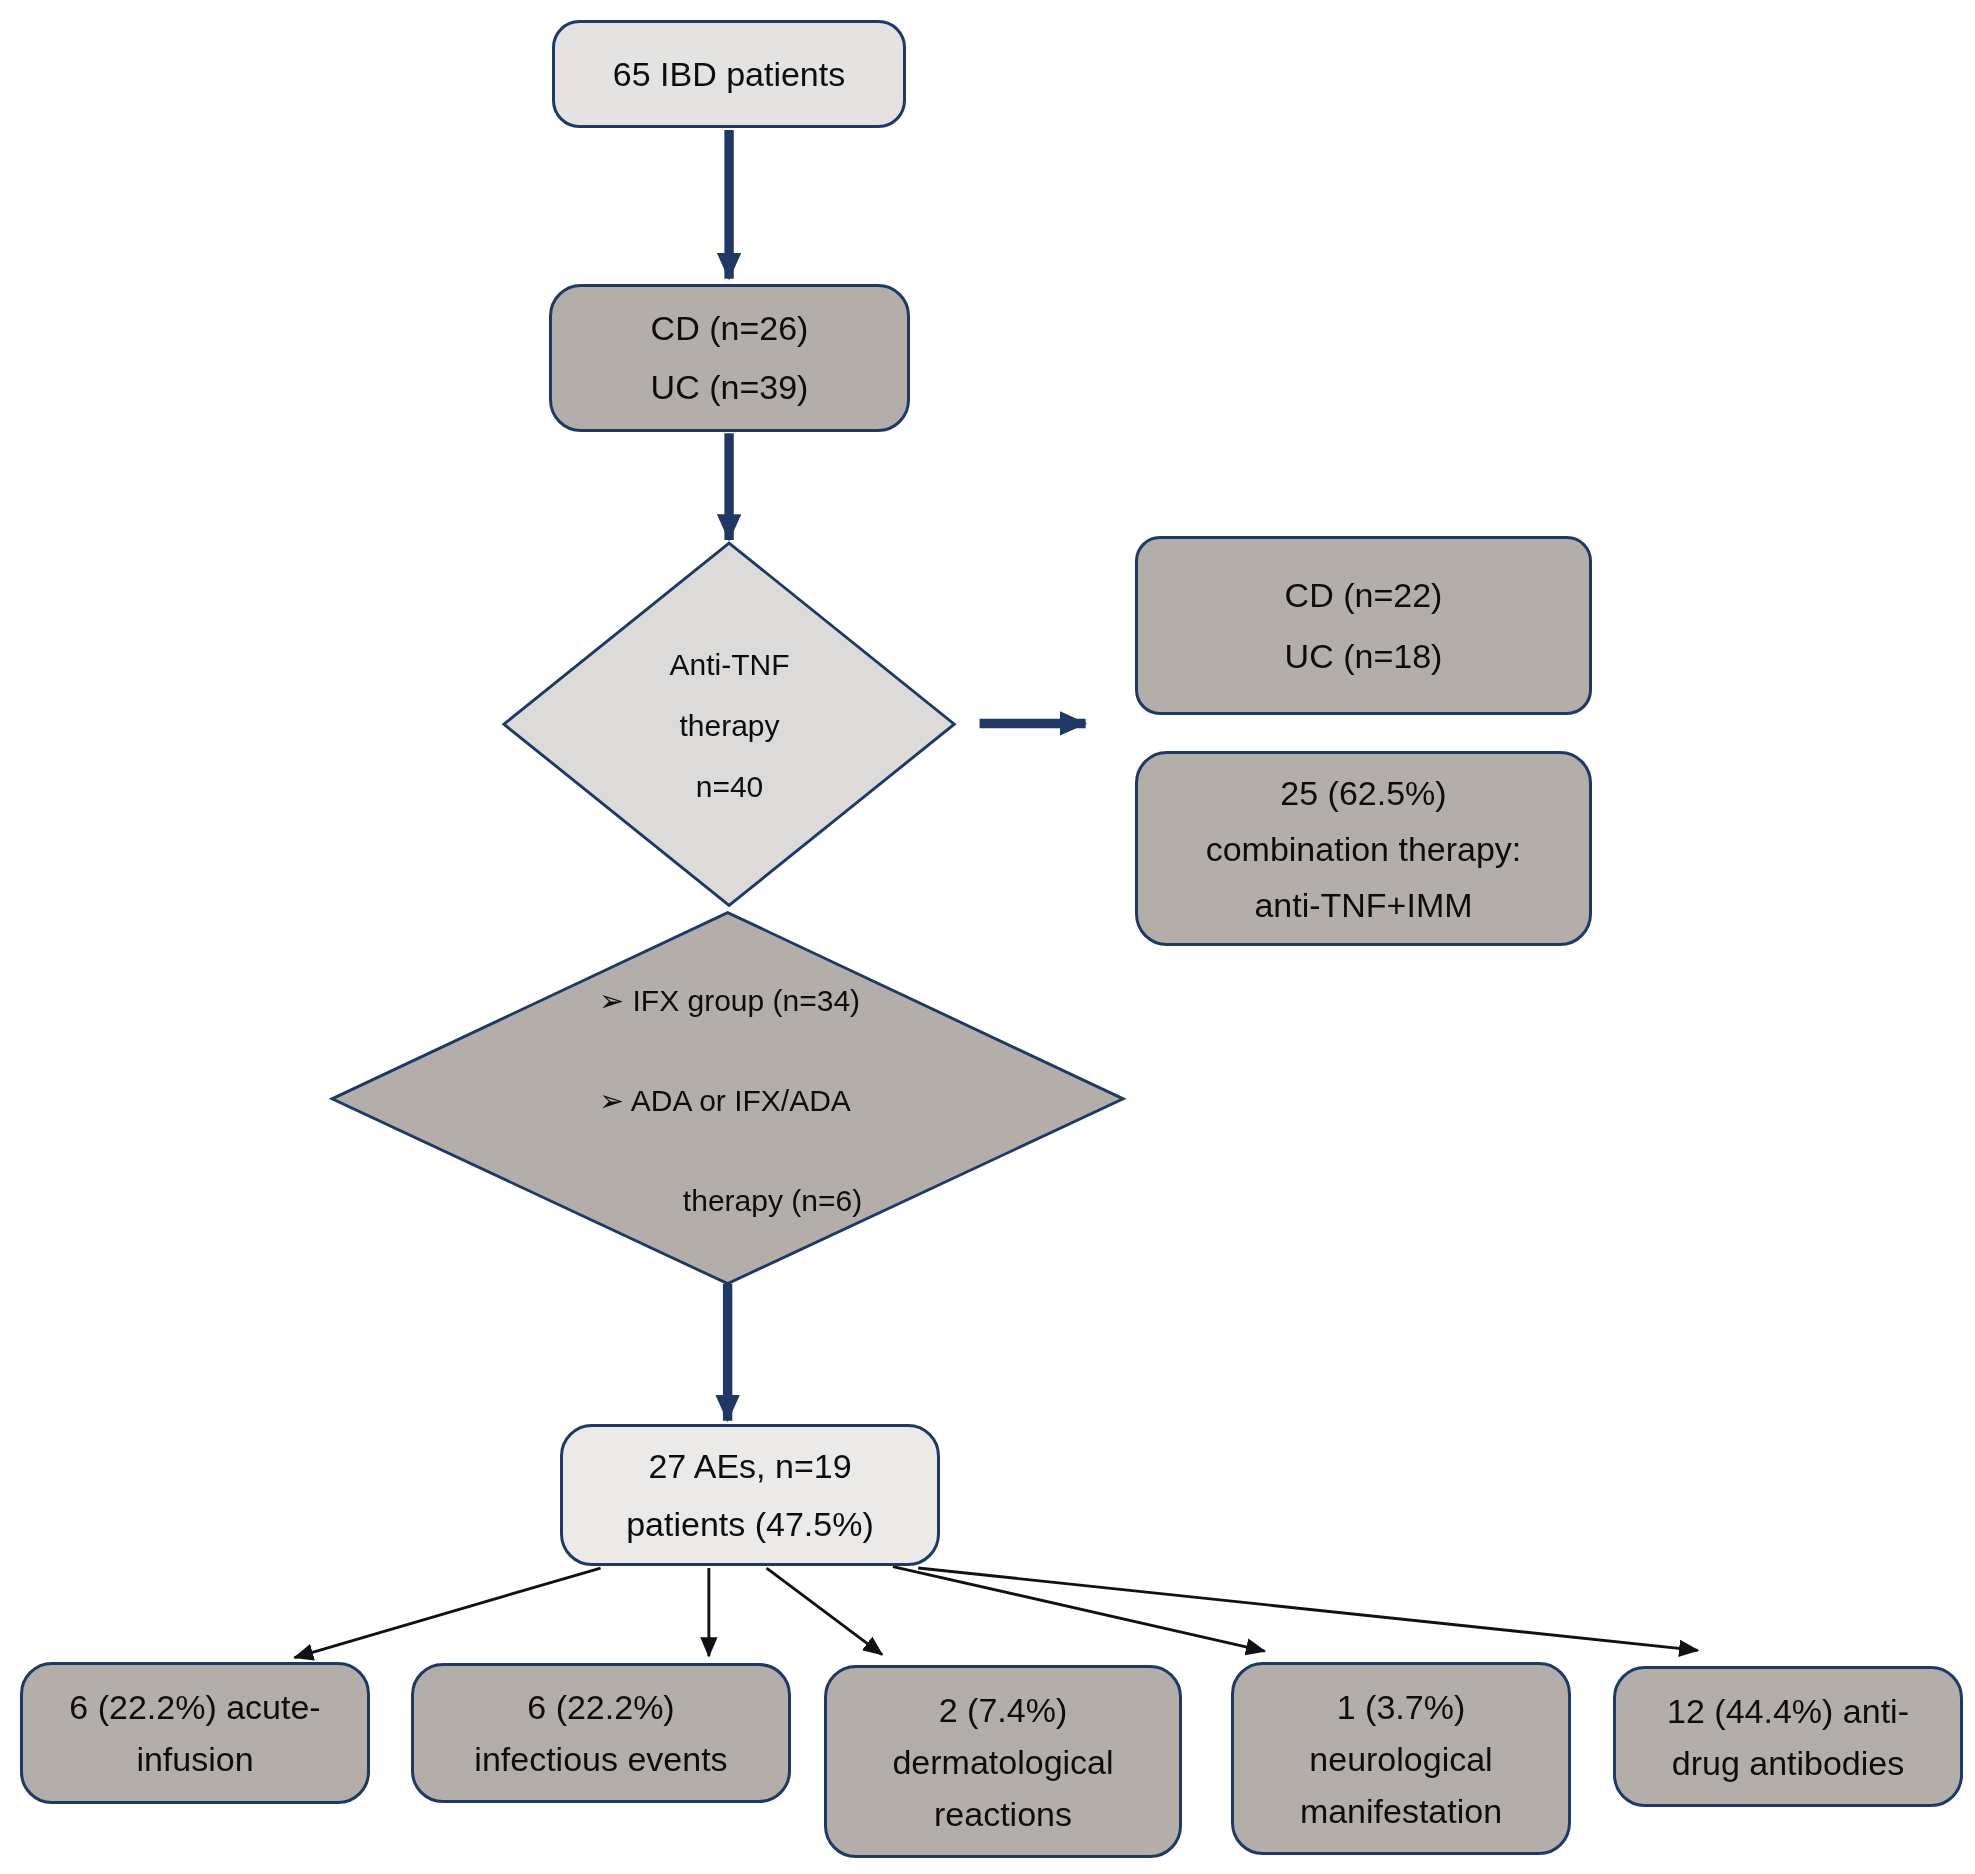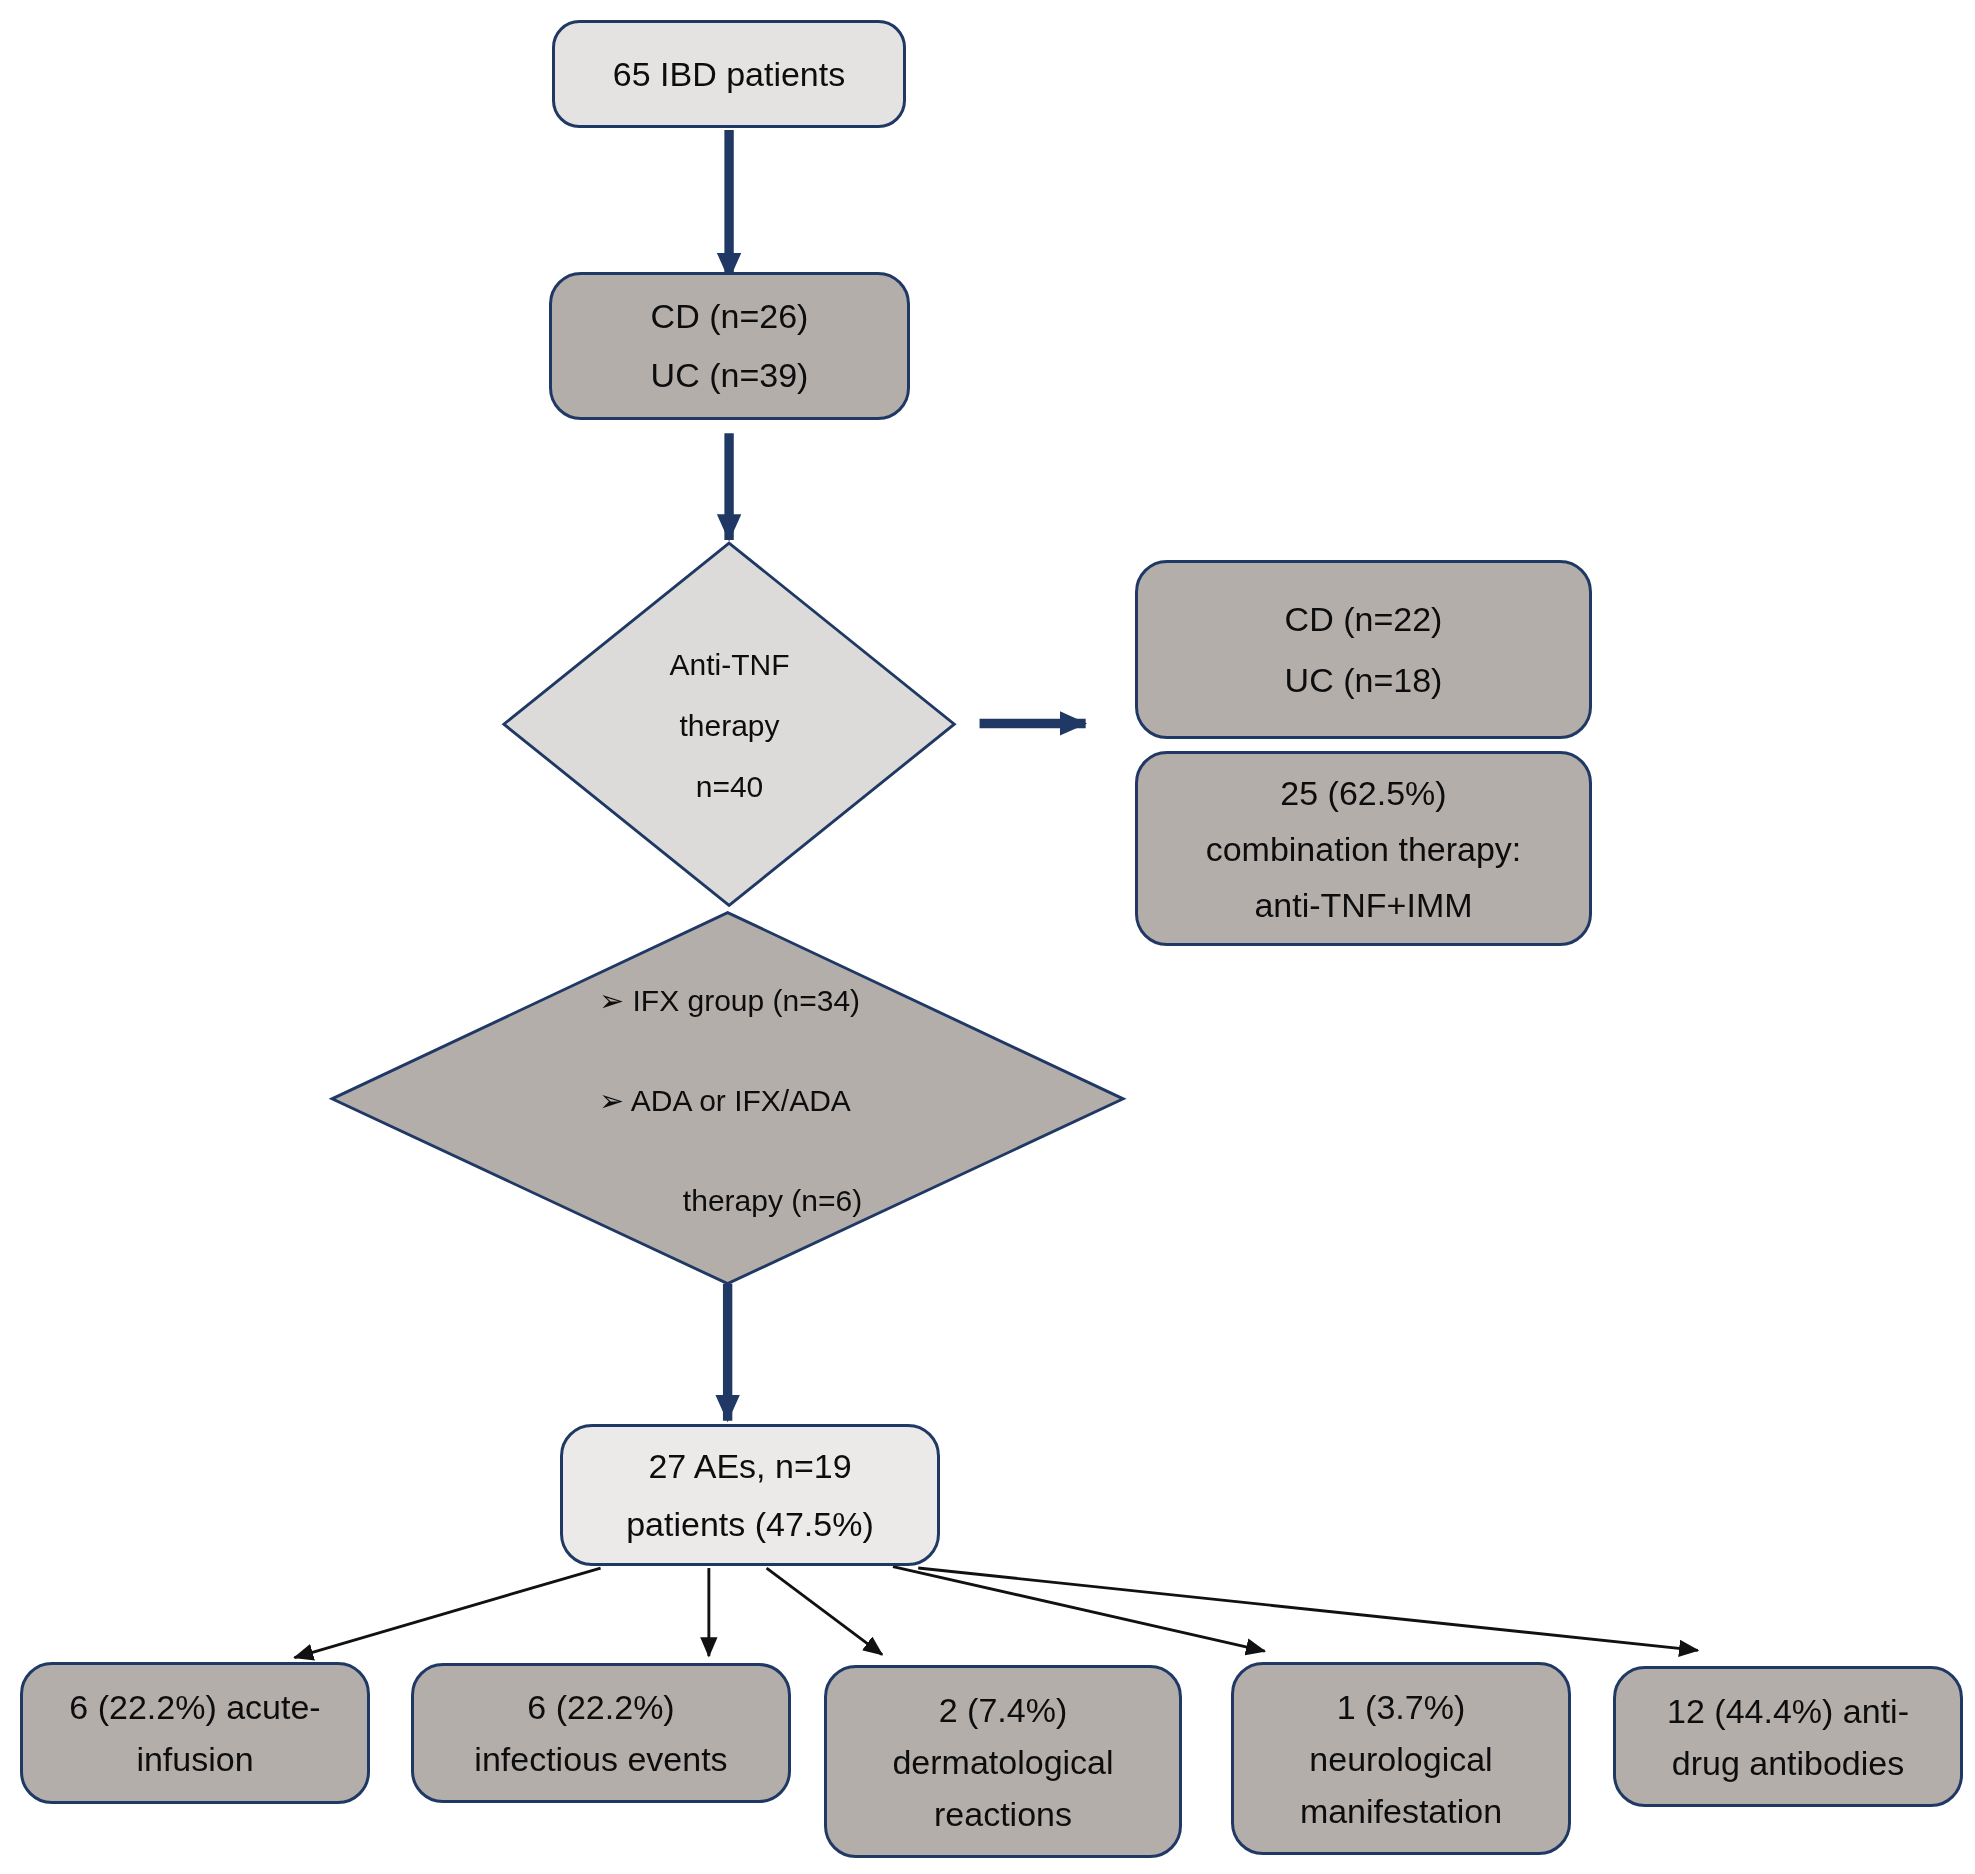--- a/index.html
+++ b/index.html
@@ -34,22 +34,22 @@
     text-align:center;
     font-size:30px;
     white-space:pre-line;
   }
   #d1-text{line-height:61px;}
   #d2-text{line-height:64px;gap:36px;}
   .d2-line{display:block;text-align:left;padding-left:108px;}
   .d2-line3{display:block;text-align:center;padding-left:87px;}
   
   #n-ibd        {left:552px;  top:20px;   width:354px; height:108px; border-radius:27.4px;text-align:right;}
-  #n-cohort     {left:549px;  top:272px;  width:361px; height:148px; line-height:59px;}
-  #n-noatnf     {left:1135px; top:560px;  width:457px; height:179px; line-height:61px;}
+  #n-cohort     {left:549px;  top:284px;  width:361px; height:148px; line-height:59px;}
+  #n-noatnf     {left:1135px; top:536px;  width:457px; height:179px; line-height:61px;border-radius:25px;}
   #n-combo      {left:1135px; top:751px; width:457px; height:195px; line-height:56px;}
   #n-ae         {left:560px;  top:1424px; width:380px; height:142px; line-height:58px;}
   #n-b1         {left:20px;   top:1662px; width:350px; height:142px;}
   #n-b2         {left:411px;  top:1663px; width:380px; height:140px;}
   #n-b3         {left:824px; top:1665px; width:358px; height:193px;}
   #n-b4         {left:1231px; top:1662px; width:340px; height:193px;}
   #n-b5         {left:1613px; top:1666px; width:350px; height:141px;}
   #d1-text      {left:585px;  top:621px;  width:289px; height:209px;}
   #d2-text      {left:491px;  top:1000px; width:476px; height:202px;}
 </style>

